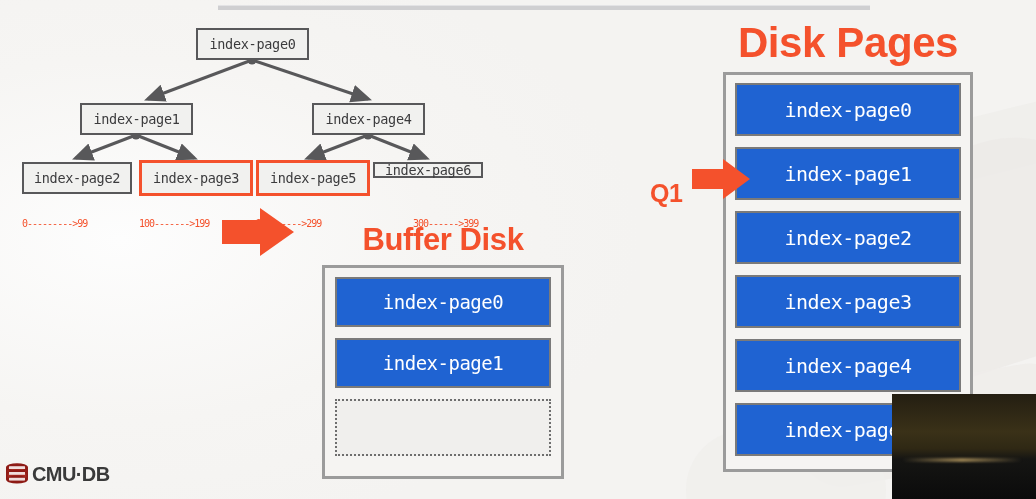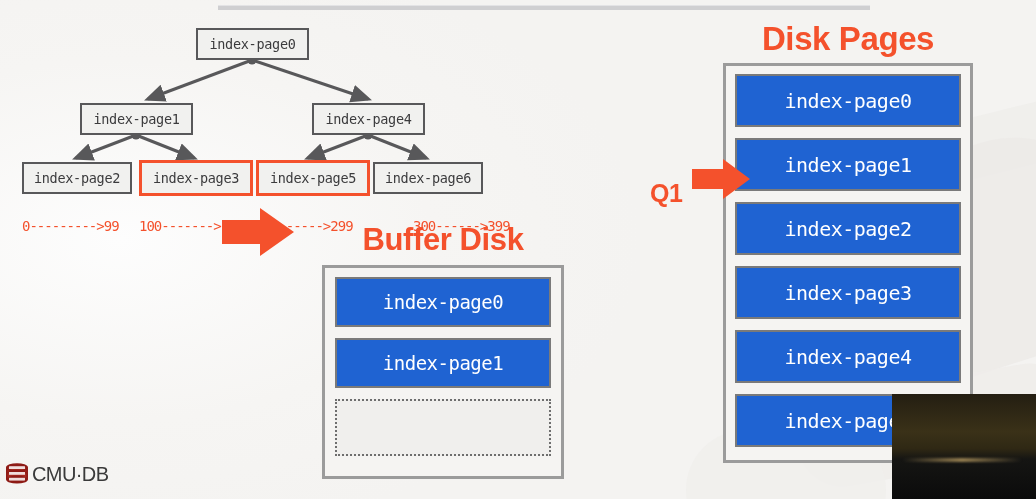--- a/index.html
+++ b/index.html
@@ -92,38 +92,38 @@
   .node.hl {
     border-color: #f4512c;
     border-width: 3px;
   }
   .node-root  { left: 196px; top: 10px;  width: 113px; height: 32px; }
   .node-l1a   { left: 80px;  top: 85px;  width: 113px; height: 32px; }
   .node-l1b   { left: 312px; top: 85px;  width: 113px; height: 32px; }
   .node-l2a   { left: 22px;  top: 144px; width: 110px; height: 32px; }
   .node-l2b   { left: 139px; top: 142px; width: 114px; height: 36px; }
   .node-l2c   { left: 256px; top: 142px; width: 114px; height: 36px; }
-  .node-l2d   { left: 373px; top: 144px; width: 110px; height: 32px; }
+  .node-l2d   { left: 373px; top: 144px; width: 110px; height: 16px; }
 
   #tree svg.edges {
     position: absolute;
     left: 0; top: 0;
     width: 520px; height: 185px;
     overflow: visible;
   }
 
   .range-row {
     position: absolute;
     left: 0;
     top: 200px;
     width: 520px;
     height: 18px;
     color: #f4512c;
     font-family: "DejaVu Sans Mono", monospace;
-    font-size: 14px;
+    font-size: 10px;
     letter-spacing: -1px;
   }
   .range {
     position: absolute;
     top: 0;
     white-space: nowrap;
   }
   .r0 { left: 22px;  }
   .r1 { left: 139px; }
   .r2 { left: 256px; }
@@ -182,21 +182,21 @@
     margin-bottom: 0;
   }
 
   
   #disk-pages {
     position: absolute;
     left: 723px;
     top: 22px;
   }
   #disk-pages .section-title {
-    font-size: 33px;
+    font-size: 42px;
     margin-bottom: 8px;
   }
   #disk-pages .page-container {
     width: 250px;
     height: 400px;
     padding: 8px 9px;
   }
   #disk-pages .page-slot {
     height: 53px;
     margin-bottom: 11px;
@@ -246,21 +246,21 @@
     position: absolute;
     left: 4px;
     top: 461px;
     display: flex;
     align-items: center;
     gap: 2px;
   }
   .db-icon { width: 26px; height: 26px; display: block; }
   .logo-text {
     font-family: "Liberation Sans", sans-serif;
-    font-weight: normal;
+    font-weight: bold;
     font-size: 20px;
     color: #3a3a3a;
     letter-spacing: -0.6px;
     line-height: 1;
   }
 </style>
 </head>
 <body>
 
 <div id="slide">

